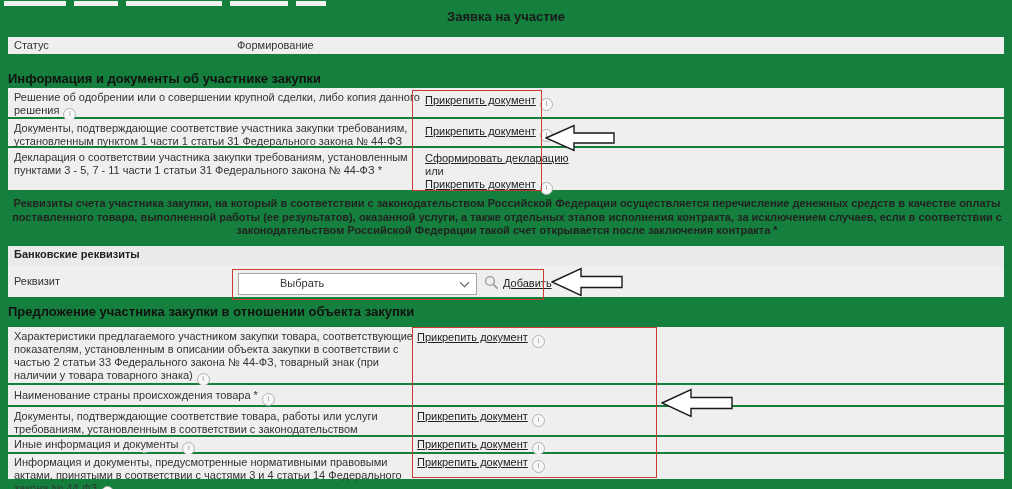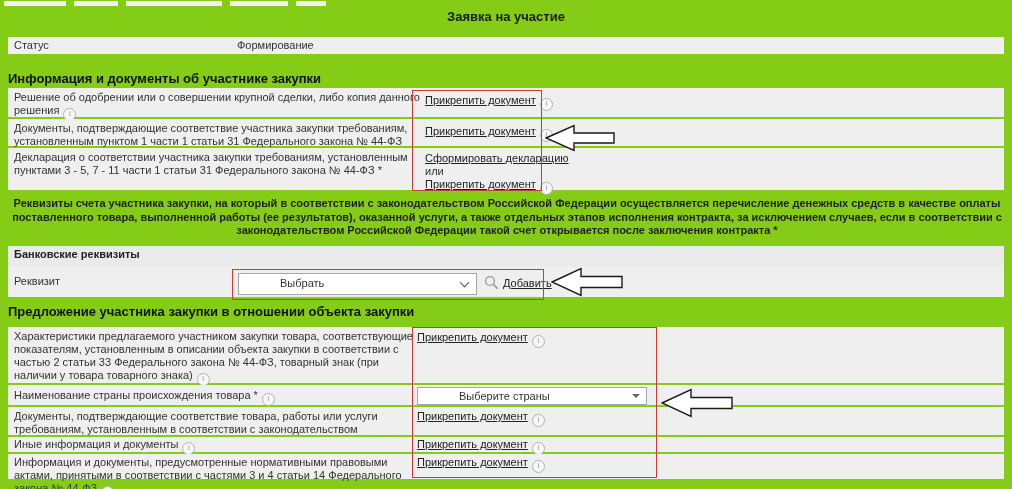--- a/index.html
+++ b/index.html
@@ -1,16 +1,16 @@
 <!DOCTYPE html>
 <html><head>
 <meta charset="utf-8">
 <style>
   html,body{margin:0;padding:0;background:#fff;}
-  #canvas{position:relative;width:1012px;height:489px;background:#84cc16;overflow:hidden;
+  #canvas{position:relative;width:1012px;height:489px;background:#15803d;overflow:hidden;
           font-family:"Liberation Sans",sans-serif;font-size:11px;color:#333;}
   .abs{position:absolute;}
   .title{position:absolute;top:9px;left:0;width:100%;text-align:center;font-size:13px;font-weight:bold;color:#1a1a1a;}
   .sec-header{position:absolute;left:8px;font-size:13px;font-weight:bold;color:#111;}
   .grayrow{position:absolute;left:8px;width:996px;background:#efefef;}
   .lbl{position:absolute;left:6px;top:3px;width:402px;line-height:13px;color:#333;}
   .act{position:absolute;line-height:13px;white-space:nowrap;}
   .lnk{color:#222;text-decoration:underline;cursor:pointer;}
   .plain{color:#333;}
   .info{display:inline-block;width:11px;height:11px;border:1px solid #b3b3b3;border-radius:50%;
@@ -125,24 +125,20 @@
     </div>
     <div class="act" style="left:409px;top:4px;">
       <span class="lnk">Прикрепить документ</span><span class="info">i</span>
     </div>
   </div>
 
   <div class="grayrow" style="top:385px;height:20px;">
     <div class="lbl" style="top:4px;">
       <span>Наименование страны происхождения товара *</span><span class="info">i</span>
     </div>
-    <div class="sel" style="left:409px;top:2px;width:228px;height:16px;">
-      <span class="val" style="top:2px;">Выберите страны</span>
-      <span class="tri" style="top:6px;"></span>
-    </div>
   </div>
 
   <div class="grayrow" style="top:407px;height:28px;">
     <div class="lbl">
       <span>Документы, подтверждающие соответствие товара, работы или услуги требованиям, установленным в соответствии с законодательством Российской Федерации</span><span class="info">i</span>
     </div>
     <div class="act" style="left:409px;top:3px;">
       <span class="lnk">Прикрепить документ</span><span class="info">i</span>
     </div>
   </div>

